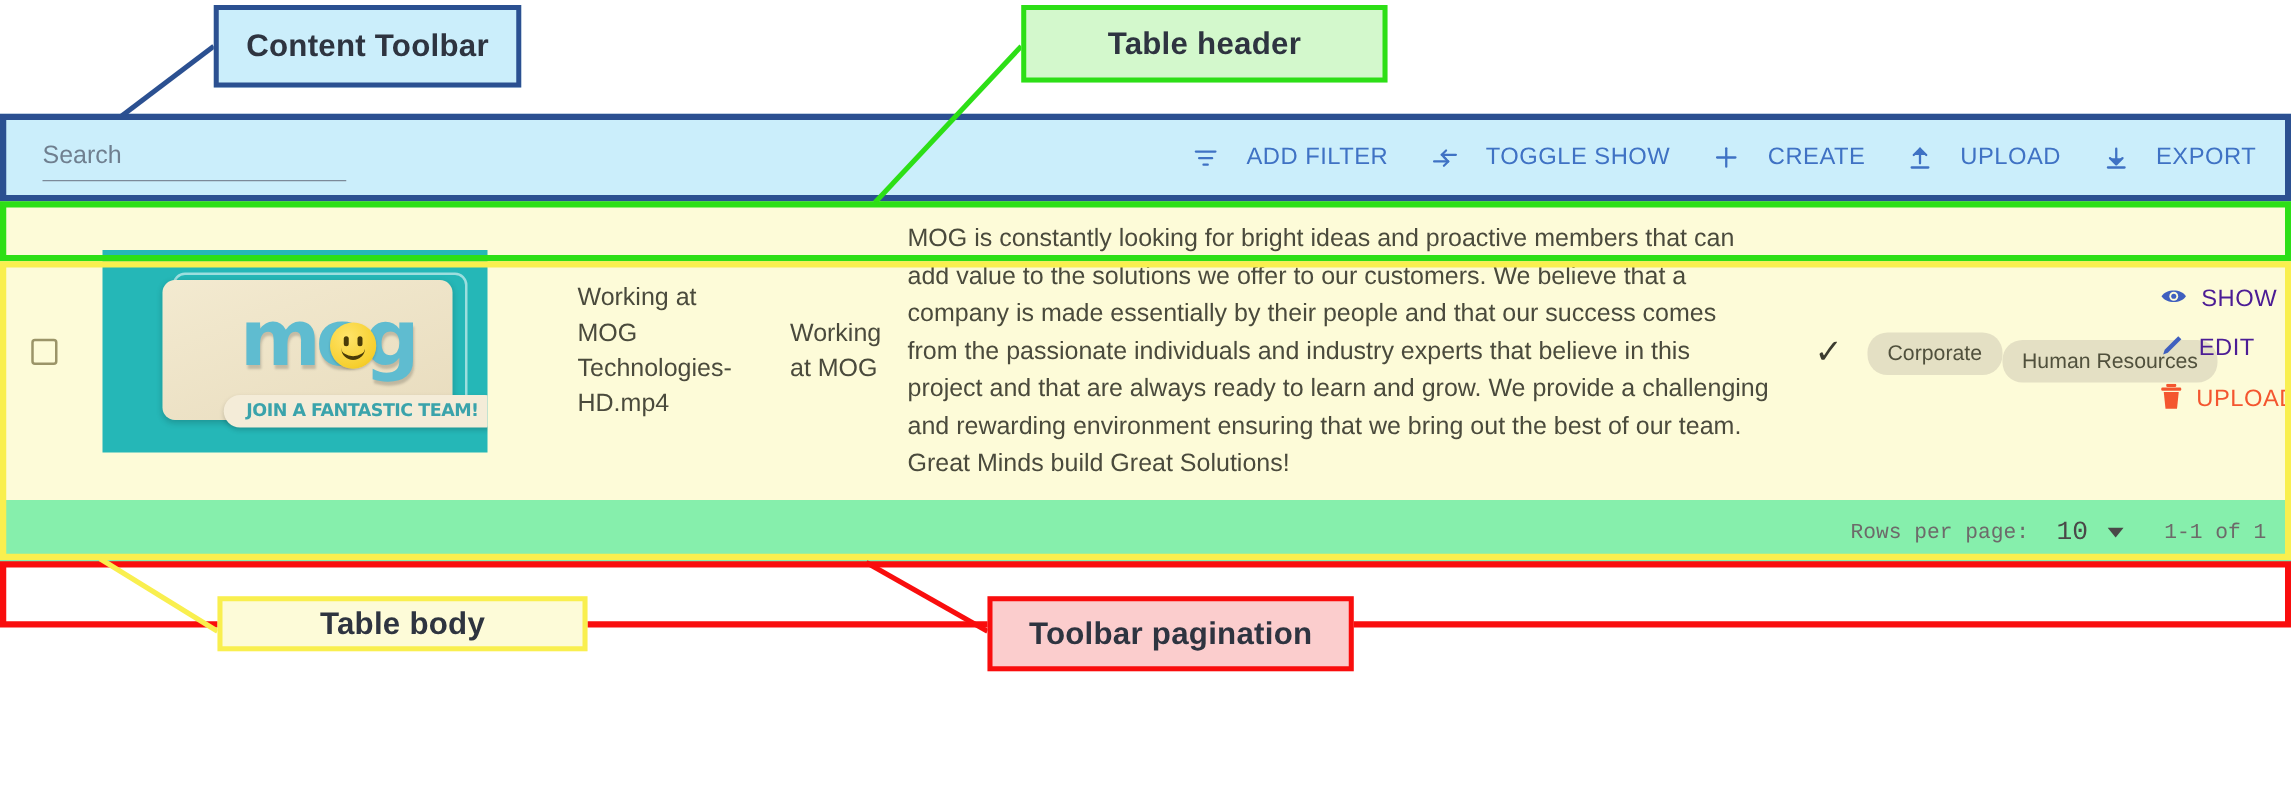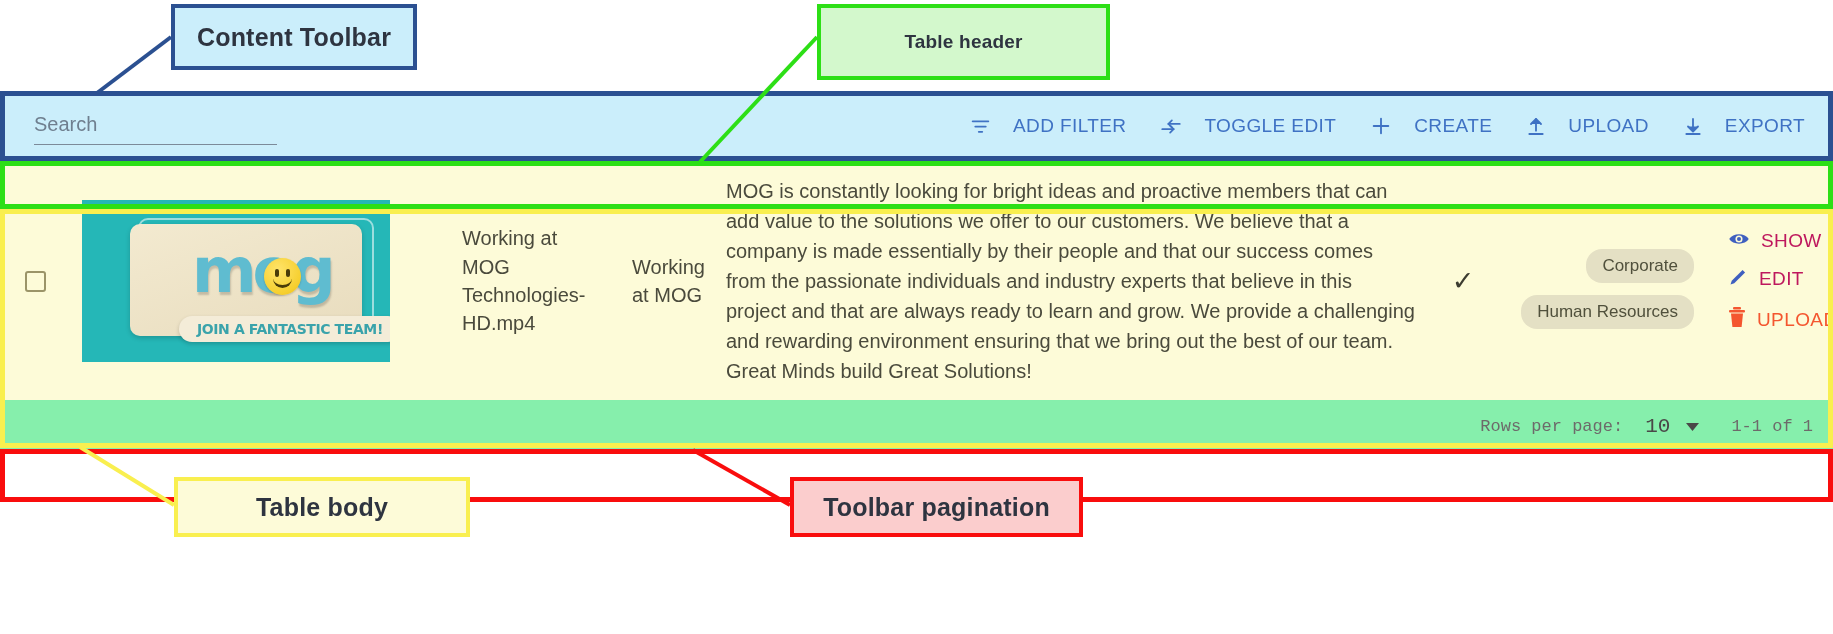--- a/index.html
+++ b/index.html
@@ -27,27 +27,27 @@
     letter-spacing: .2px;
     z-index: 40;
   }
   #callout-content-toolbar {
     left: 171px; top: 4px; width: 246px; height: 66px;
     background: #cbeefb;
     border: 4px solid #2b5091;
     font-size: 25px;
   }
   #callout-table-header {
-    left: 817px; top: 4px; width: 293px; height: 76px;
+    left: 817px; top: 4px; width: 293px; height: 62px;
     background: #d3f8cc;
     border: 4px solid #2ddf16;
-    font-size: 19px;
+    font-size: 25px;
   }
   #callout-table-body {
-    left: 174px; top: 477px; width: 296px; height: 60px;
+    left: 174px; top: 477px; width: 296px; height: 44px;
     background: #fdfbd8;
     border: 4px solid #f9ef4f;
     font-size: 25px;
   }
   #callout-toolbar-pagination {
     left: 790px; top: 477px; width: 293px; height: 60px;
     background: #fbcdcd;
     border: 4px solid #f90d0d;
     font-size: 25px;
   }
@@ -271,41 +271,41 @@
     background: #e4e0c4;
     color: #50503c;
     border-radius: 16px;
     padding: 7px 16px;
     font-size: 17px;
     margin-bottom: 12px;
     cursor: pointer;
     white-space: nowrap;
   }
   .chip:last-child { margin-bottom: 0; }
-  #cell-categories { display:flex; flex-direction:column; align-items:flex-end;margin-top:16px; }
+  #cell-categories { display:flex; flex-direction:row; align-items:center;margin-top:16px; }
 
   #cell-actions {
     display: flex;
     flex-direction: column;
     align-items: flex-start;
     gap: 15px;
     padding-left: 34px;
   }
   .action-btn {
     display: flex;
     align-items: center;
     gap: 11px;
     background: none;
     border: none;
     cursor: pointer;
     font-family: "Liberation Sans", sans-serif;
     font-size: 19px;
     letter-spacing: .4px;
     padding: 0;
-    color: #be185d;
+    color: #4c1d95;
   }
   #action-delete { color: #f4562f; }
 
   
   #toolbar-pagination {
     height: 53px;
     background: #86efac;
     display: flex;
     align-items: center;
     justify-content: flex-end;
@@ -348,21 +348,21 @@
 
       <button class="toolbar-btn">
         <span>
           <svg width="22" height="21" viewBox="0 0 24 24" fill="none" stroke="#3f72c4" stroke-width="2" stroke-linecap="round" stroke-linejoin="round">
             <line x1="2" y1="15" x2="15" y2="15"></line>
               <polyline points="11,11 15,15 11,19"></polyline>
             <line x1="22" y1="9" x2="9" y2="9"></line>
               <polyline points="13,5 9,9 13,13"></polyline>
           </svg>
         </span>
-        <span>TOGGLE EDIT</span>
+        <span>TOGGLE SHOW</span>
       </button>
 
       <button class="toolbar-btn">
         <span>
           <svg width="22" height="22" viewBox="0 0 24 24" fill="none" stroke="#3f72c4" stroke-width="2" stroke-linecap="round">
             <line x1="12" y1="4" x2="12" y2="20"></line>
               <line x1="4" y1="12" x2="20" y2="12"></line>
           </svg>
         </span>
         <span>CREATE</span>

